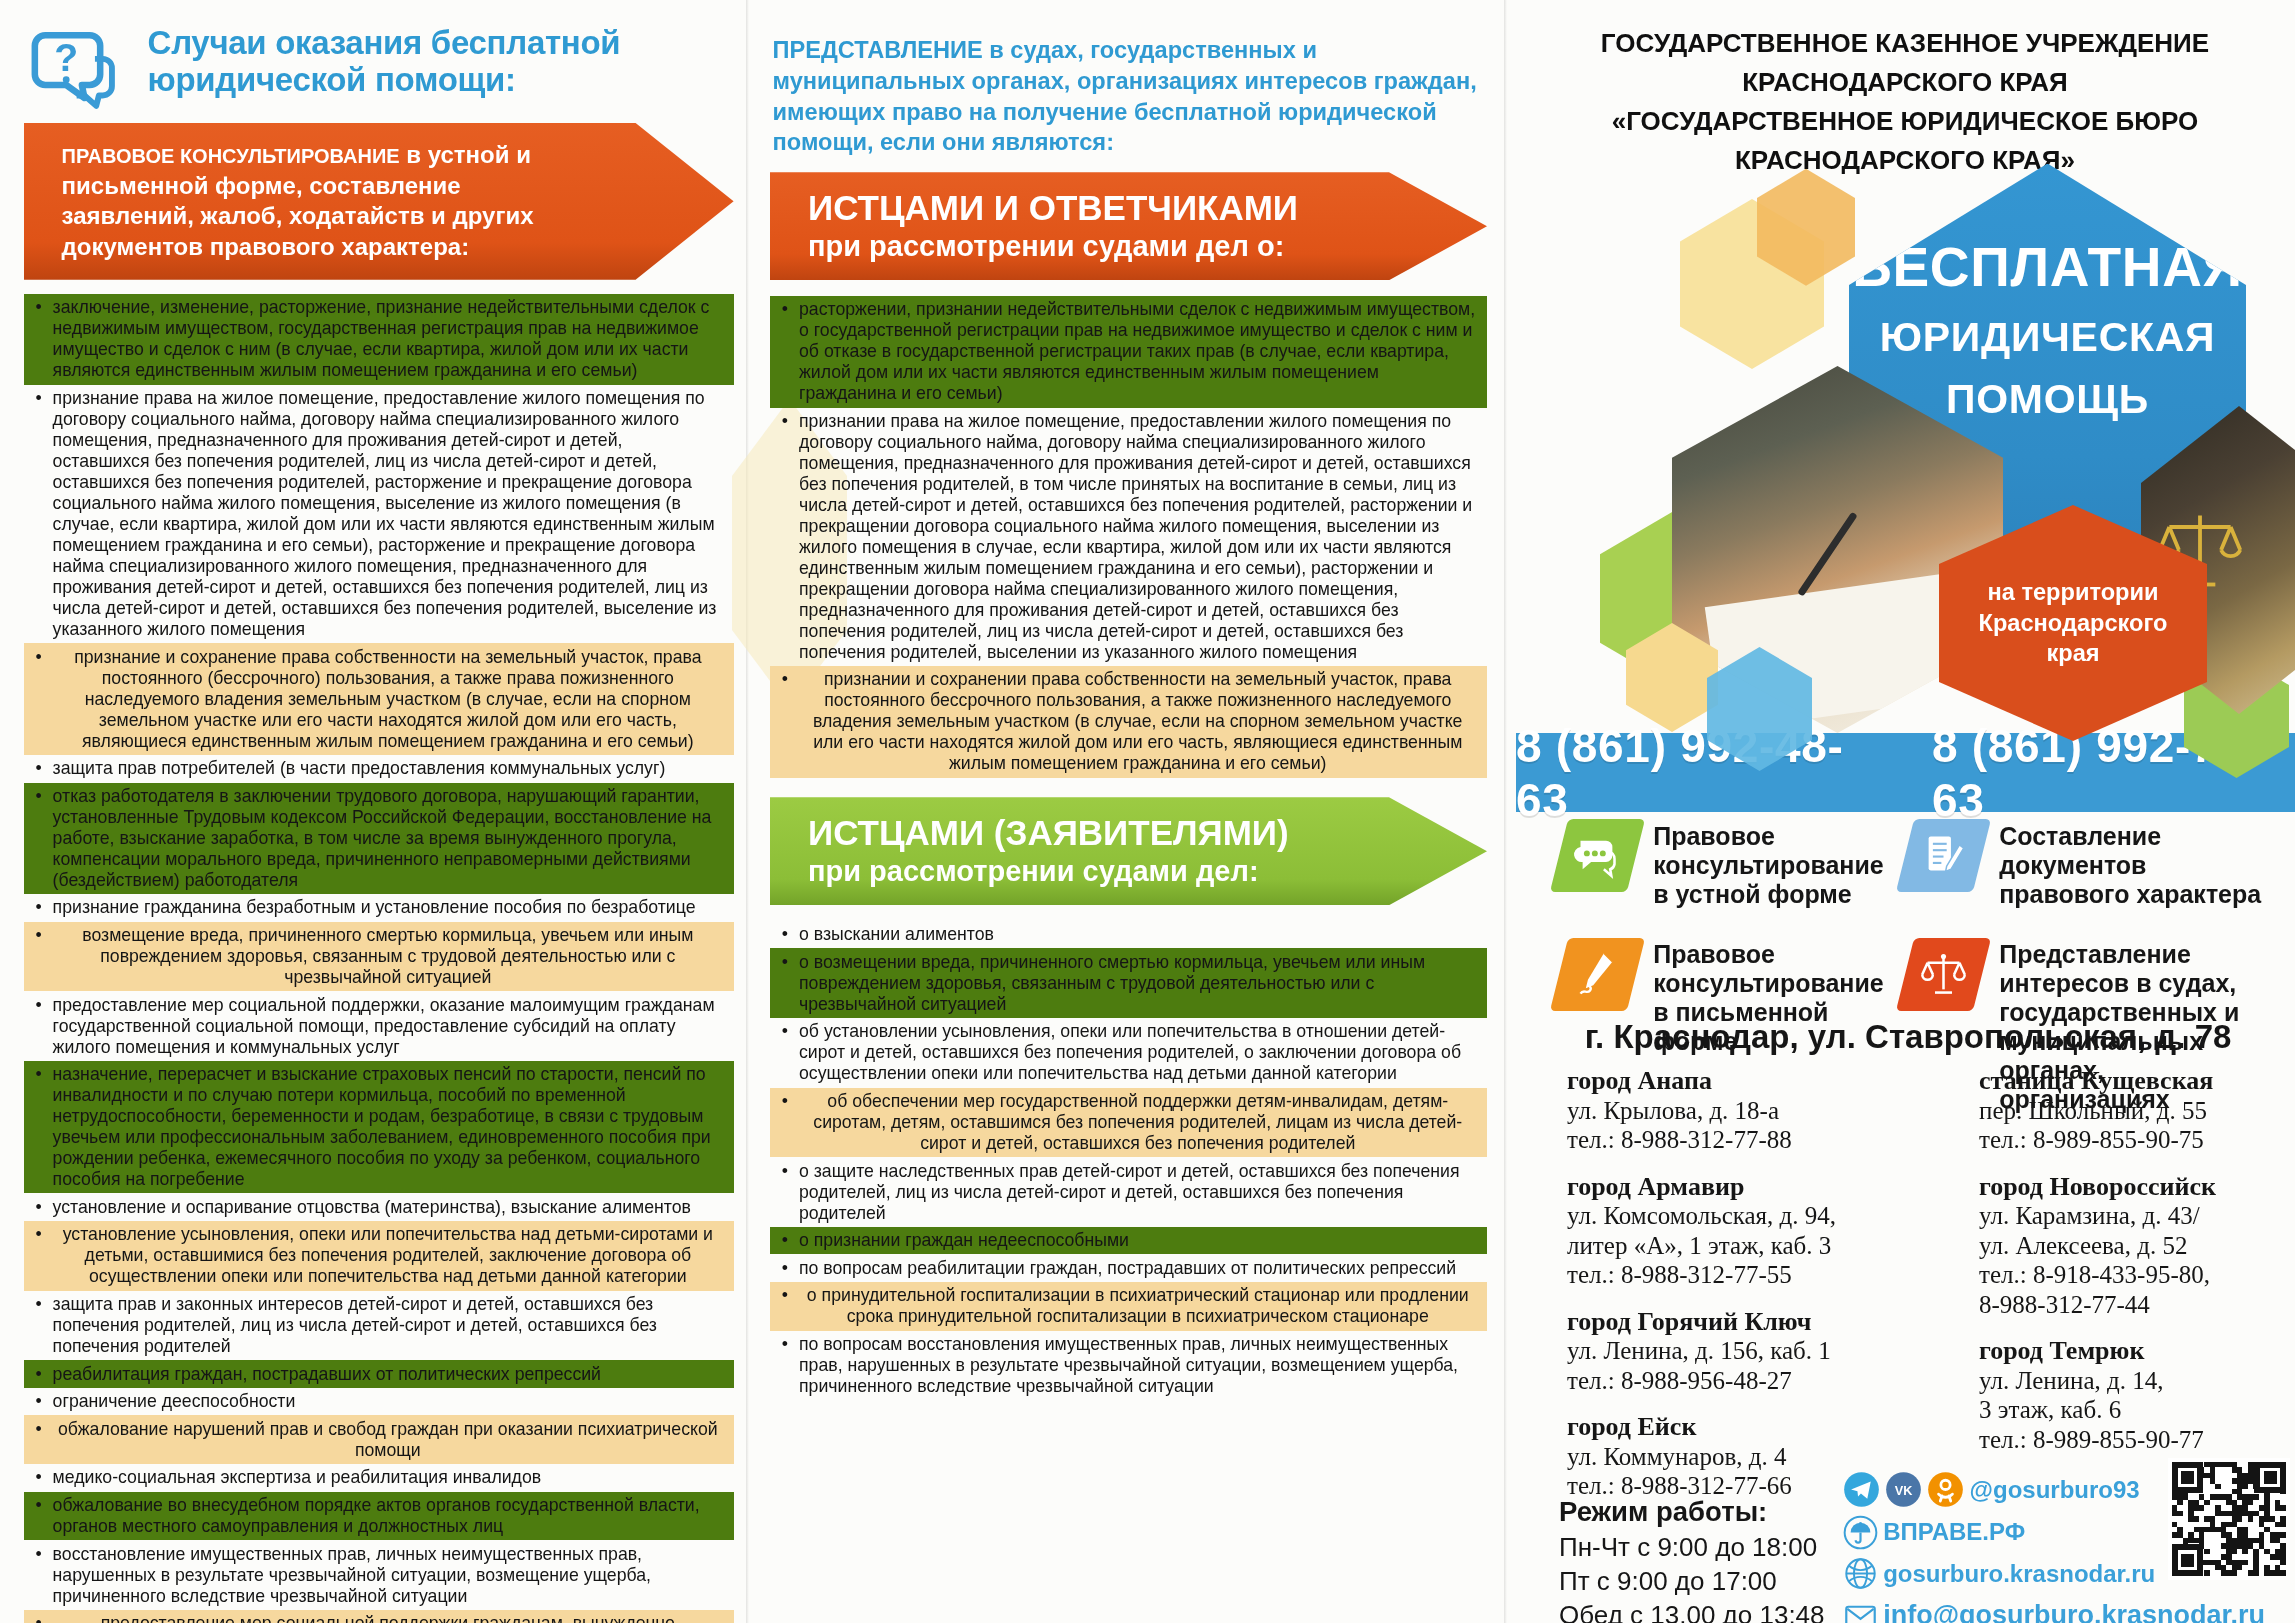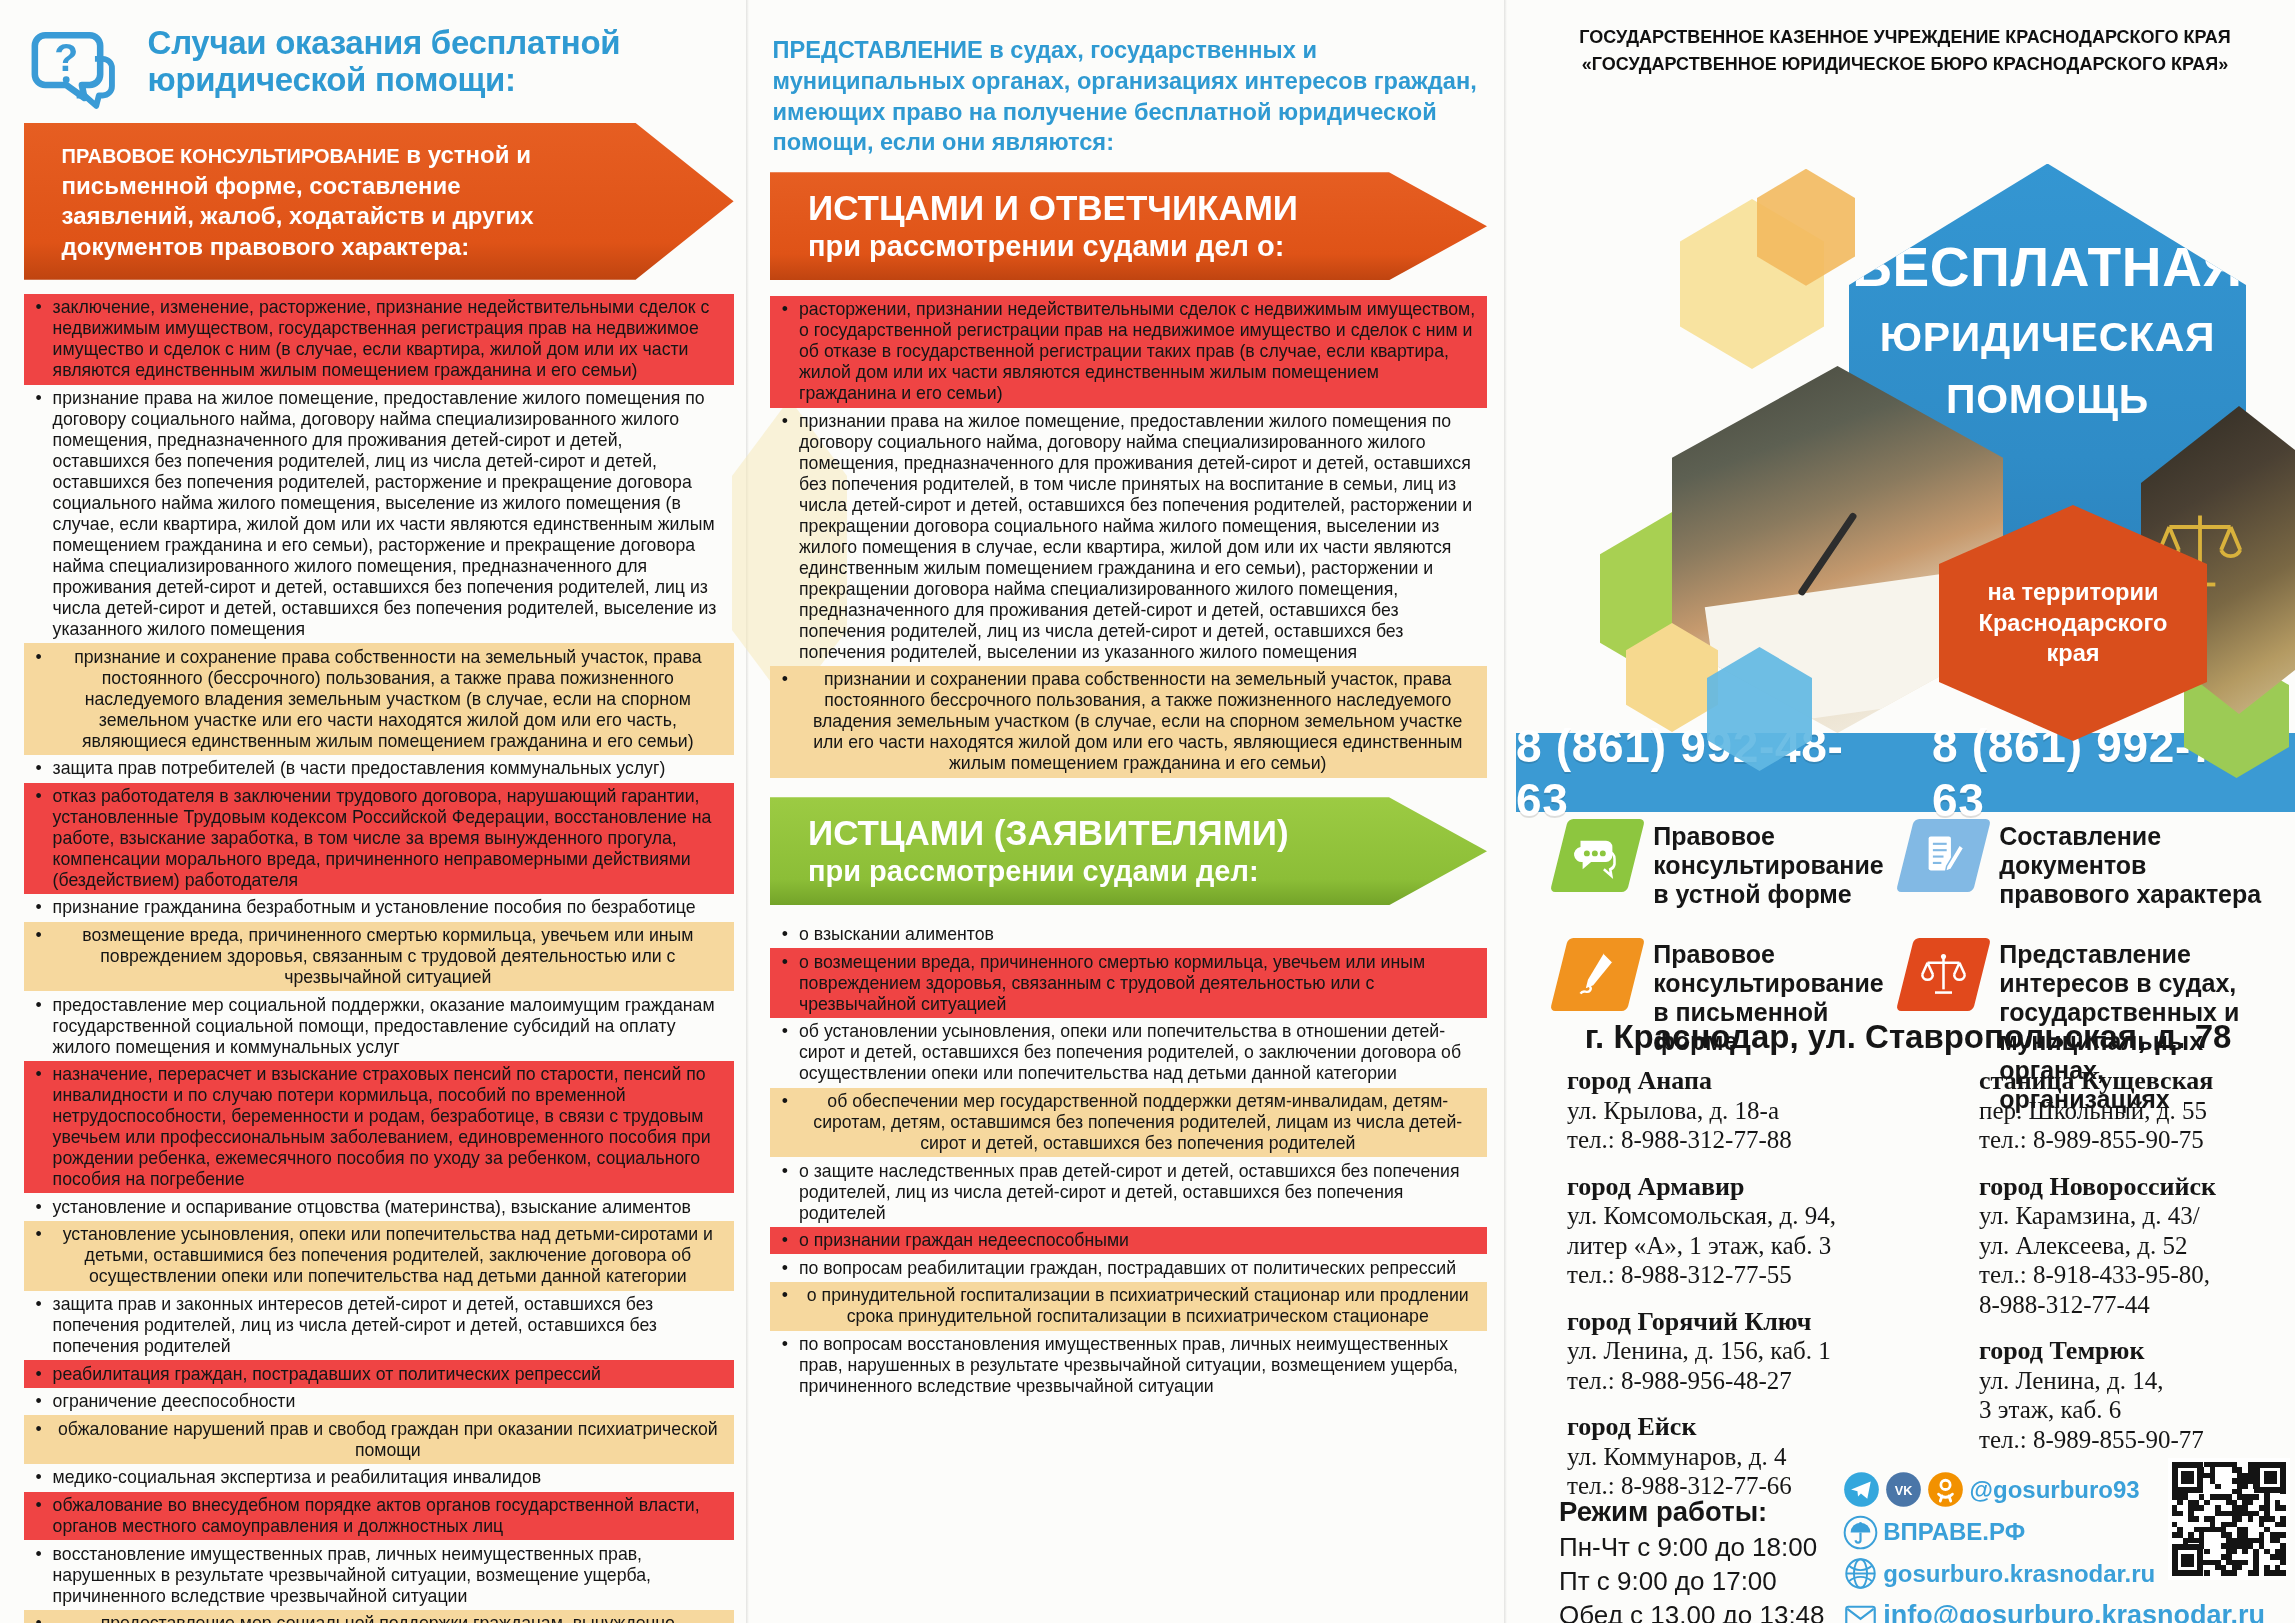--- a/index.html
+++ b/index.html
@@ -9,21 +9,21 @@
         background:linear-gradient(90deg,rgba(0,0,0,.10),rgba(0,0,0,0));}
   
   .arrow{position:relative;color:#fff;
          clip-path:polygon(0 0,calc(100% - 98px) 0,100% 50%,calc(100% - 98px) 100%,0 100%);}
   .arrow.orange{background:linear-gradient(180deg,#e65e22 0%,#df5317 76%,#bf4410 100%);}
   .arrow.green{background:linear-gradient(180deg,#9ccb43 0%,#8cbe37 76%,#73a329 100%);}
   ul.cases{list-style:none;margin:0;padding:0;}
   ul.cases li{position:relative;margin:0;padding:3.3px 10.5px 3.3px 29px;
               font-size:17.7px;line-height:21px;color:#151515;}
   ul.cases li::before{content:"•";position:absolute;left:11.8px;top:3.3px;font-size:17.7px;}
-  .hl-lime{background:#ef4444;}
+  .hl-lime{background:#4d7c0f;}
   .hl-orange{background:#f6d89e;text-align:center;}
   .hl-none{background:transparent;}
   .hex{position:absolute;clip-path:polygon(50% 0,100% 25%,100% 75%,50% 100%,0 75%,0 25%);}
   
   .panel-left{position:absolute;left:23.6px;top:15.7px;width:710px;z-index:2;}
   .lp-head{position:relative;min-height:98px;}
   .lp-head svg{position:absolute;left:3.9px;top:6.5px;}
   .lp-title{margin-left:124px;padding-top:9.2px;font-size:33px;line-height:1.12;font-weight:800;
             color:#2f9ad2;letter-spacing:-0.3px;max-width:563px;}
   .lp-arrow{margin-top:9.2px;padding:17px 144px 17px 38px;}
@@ -35,21 +35,21 @@
   .panel-mid{position:absolute;left:770px;top:19.6px;width:717px;z-index:2;}
   .mp-intro{margin:15.7px 6.5px 0 2.6px;font-size:23.6px;line-height:1.3;font-weight:800;color:#2f9ad2;}
   .mp-arrow{margin-top:14.4px;padding:15.7px 131px 15.7px 38px;}
   .mp-arrow .t1{display:block;font-size:35px;font-weight:800;line-height:1.15;}
   .mp-arrow .t2{display:block;font-size:29px;font-weight:700;line-height:1.25;}
   .panel-mid ul{margin-top:15.7px;}
   .panel-mid ul+ .mp-arrow{margin-top:19.6px;}
   
   .panel-right{position:absolute;left:1516px;top:0;width:780px;height:1624px;z-index:2;}
   .org{position:absolute;top:23.6px;left:39px;width:700px;text-align:center;
-       font-size:18px;font-weight:700;line-height:1.5;color:#101010;}
+       font-size:26px;font-weight:700;line-height:1.5;color:#101010;}
   .hero{position:absolute;top:157px;left:0;width:780px;height:576px;}
   .hero .hextext{display:flex;flex-direction:column;align-items:center;justify-content:flex-start;
                  padding-top:71px;color:#fff;text-align:center;}
   .hero .t1{font-size:55px;font-weight:800;letter-spacing:0.7px;}
   .hero .t2{font-size:41px;font-weight:800;margin-top:15.7px;letter-spacing:0.7px;}
   .hero .t3{font-size:41px;font-weight:800;margin-top:14.4px;letter-spacing:0.7px;}
   .badge{display:flex;align-items:center;justify-content:center;text-align:center;
          color:#fff;font-size:23.6px;font-weight:700;line-height:1.3;padding:0 26px;}
   .photo .paper{position:absolute;left:12%;bottom:6%;width:90%;height:34%;background:#f7f4ec;
                 transform:rotate(-8deg);}

